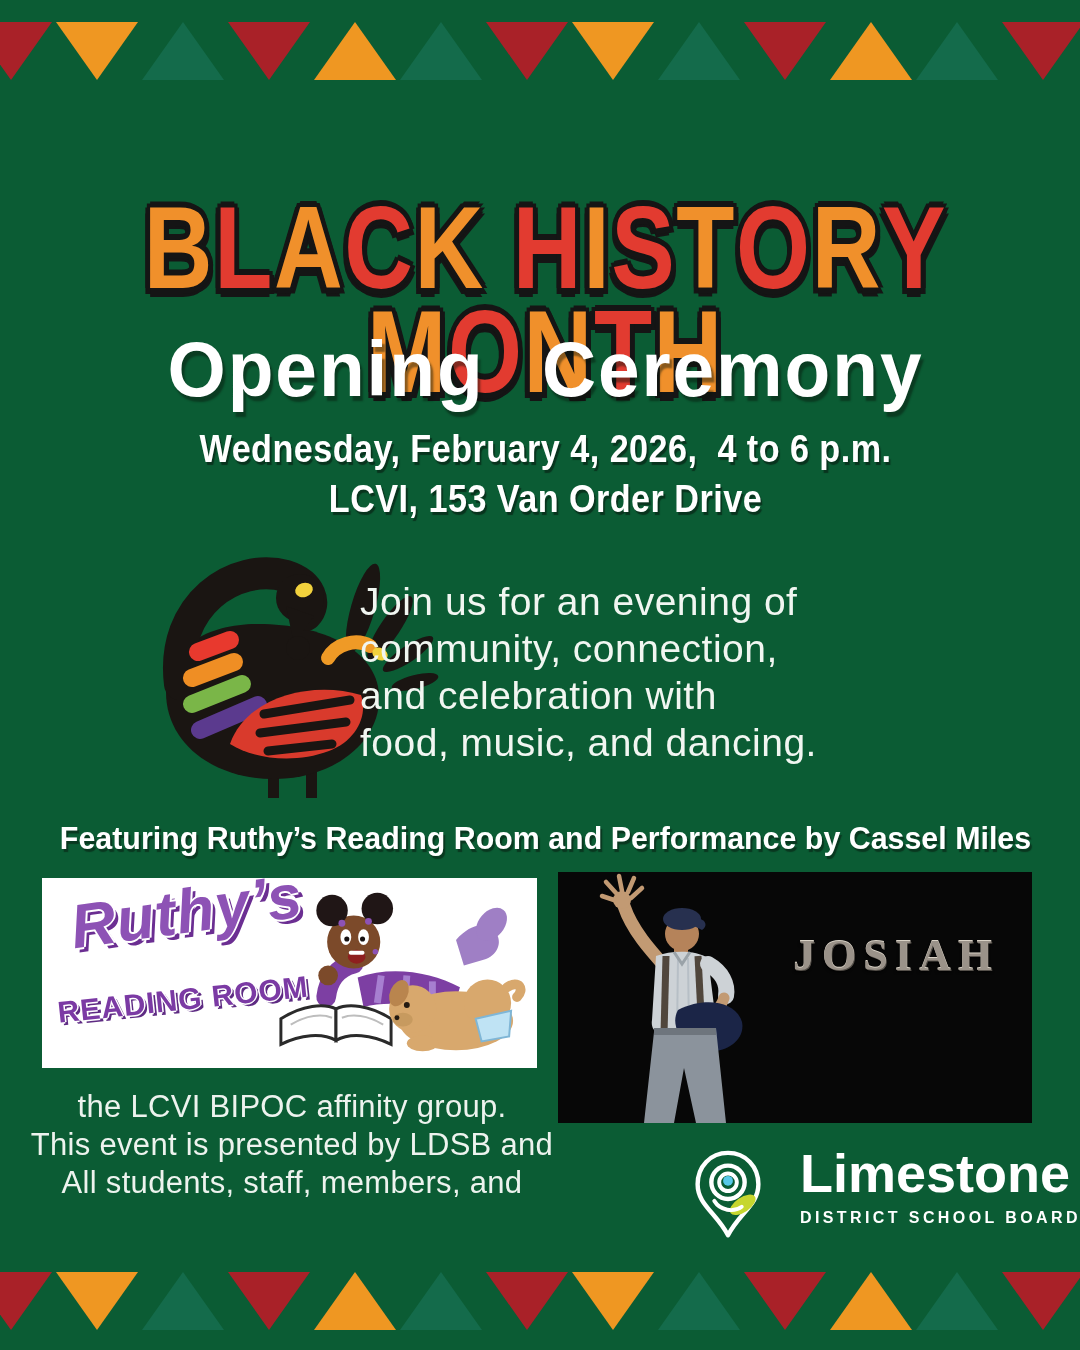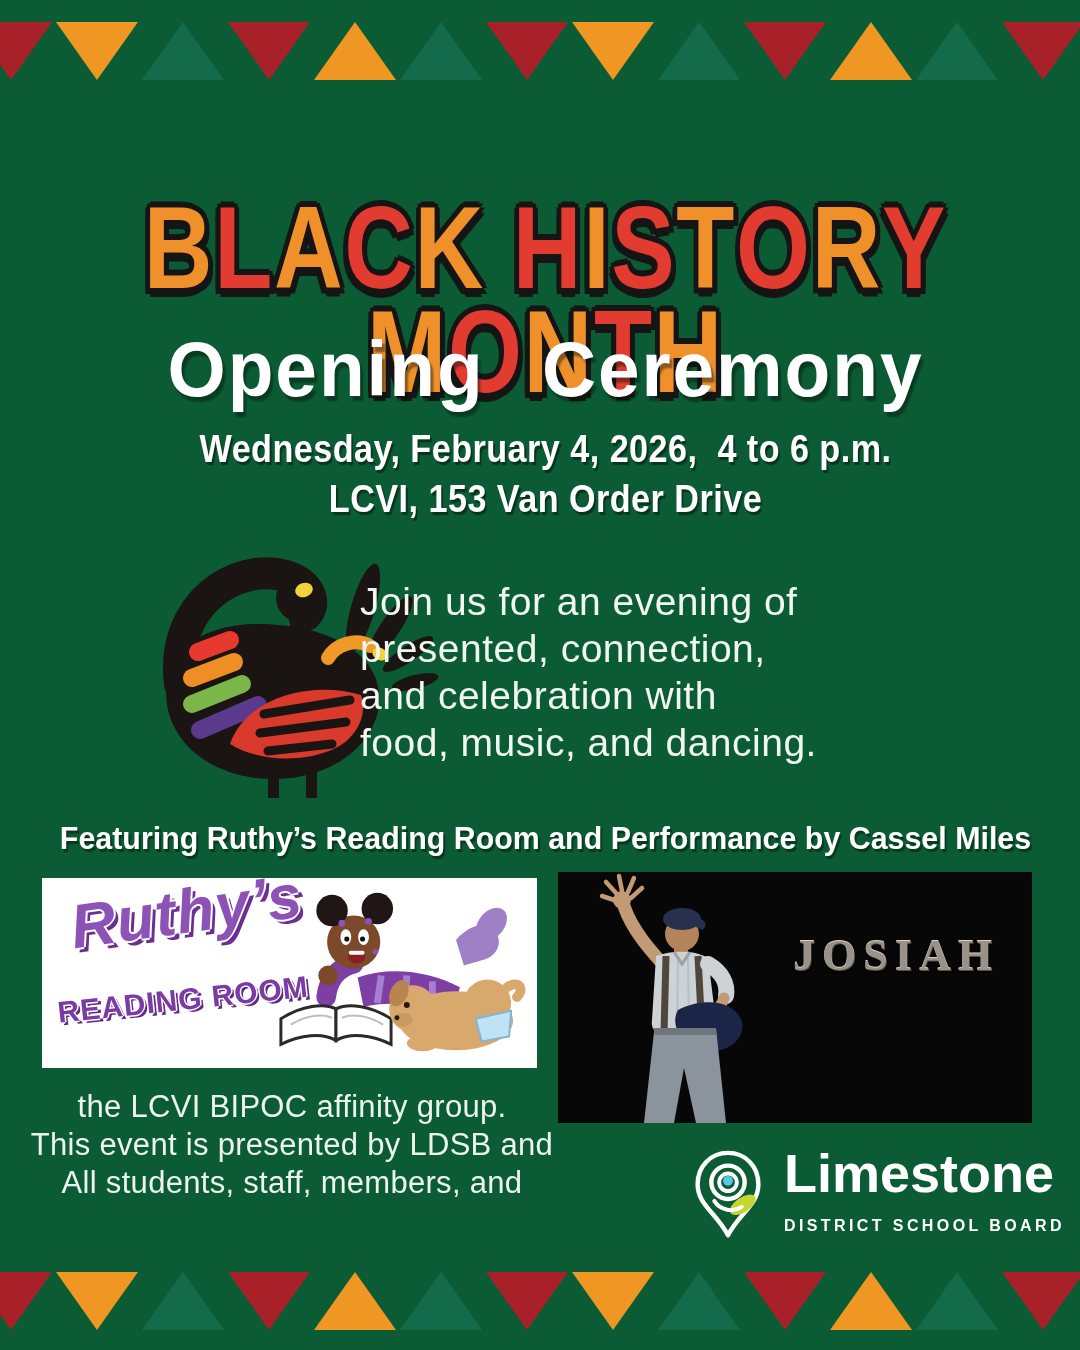--- a/index.html
+++ b/index.html
@@ -69,23 +69,23 @@
   .josiah-caption{
     position:absolute;left:208px;top:58px;width:260px;text-align:center;
     font-family:"Liberation Serif",serif;font-weight:bold;font-size:44px;letter-spacing:7px;
     color:var(--josiah-gray,#9A9289);
     text-shadow:0 -1px 0 #d9d2c6,1px 1px 0 #55504a,0 2px 3px #000;
   }
   
   .footer{position:absolute;top:1088px;left:16px;width:552px;text-align:center;
     color:#EDF3EE;font-size:31px;line-height:38px;letter-spacing:.3px;font-weight:400;}
   
-  .limestone{position:absolute;left:688px;top:1146px;display:flex;align-items:flex-start;gap:16px;color:#fff;}
+  .limestone{position:absolute;left:688px;top:1146px;display:flex;align-items:flex-start;gap:32px;color:#fff;}
   .limestone .name{font-size:54px;font-weight:bold;line-height:1.0;}
-  .limestone .board{font-size:16px;font-weight:bold;letter-spacing:3.4px;margin-top:17px;white-space:nowrap;}
+  .limestone .board{font-size:16px;font-weight:bold;letter-spacing:3.4px;margin-top:9px;white-space:nowrap;}
 </style>
 </head>
 <body>
 
 <div class="poster" id="poster" style="--background-green: #0B5C34; --title-orange: #F0902B; --title-red: #E23B30; --outline-black: #151515; --text-white: #FFFFFF; --ruthys-purple: #7B3AA4; --josiah-gray: #9A9289; --limestone-blue: #57C8E9; --limestone-leaf: #C6D62F;">
 
   <div class="border-strip border-top">
       <div class="tri tri-down" style="left: -30px; border-top-color: rgb(169, 33, 40);"></div>
       <div class="tri tri-down" style="left: 56px; border-top-color: rgb(239, 151, 34);"></div>
       <div class="tri tri-up" style="left: 142px; border-bottom-color: rgb(20, 107, 75);"></div>
@@ -130,21 +130,21 @@
       <line x1="146" y1="172" x2="232" y2="158" stroke="#1a1512" stroke-width="9" stroke-linecap="round"></line>
       <line x1="142" y1="191" x2="228" y2="180" stroke="#1a1512" stroke-width="9" stroke-linecap="round"></line>
       <line x1="150" y1="209" x2="214" y2="202" stroke="#1a1512" stroke-width="9" stroke-linecap="round"></line>
       <path d="M210 116 C 218 102 238 96 252 104" fill="none" stroke="#ef9a26" stroke-width="14" stroke-linecap="round"></path>
       <ellipse cx="262" cy="112" rx="8" ry="6" fill="#f2d23d" transform="rotate(24 262 112)"></ellipse>
     </g>
   </svg>
 
   <div class="intro">
     <div>Join us for an evening of</div>
-    <div>presented, connection,</div>
+    <div>community, connection,</div>
     <div>and celebration with</div>
     <div>food, music, and dancing.</div>
   </div>
 
   <div class="featuring">Featuring Ruthy’s Reading Room and Performance by Cassel Miles</div>
 
   <div class="ruthy">
     <div class="ruthy-script">Ruthy’s</div>
     <div class="ruthy-caps">Reading Room</div>
     <svg class="ruthy-art" width="272" height="182" viewBox="0 0 270 185">

